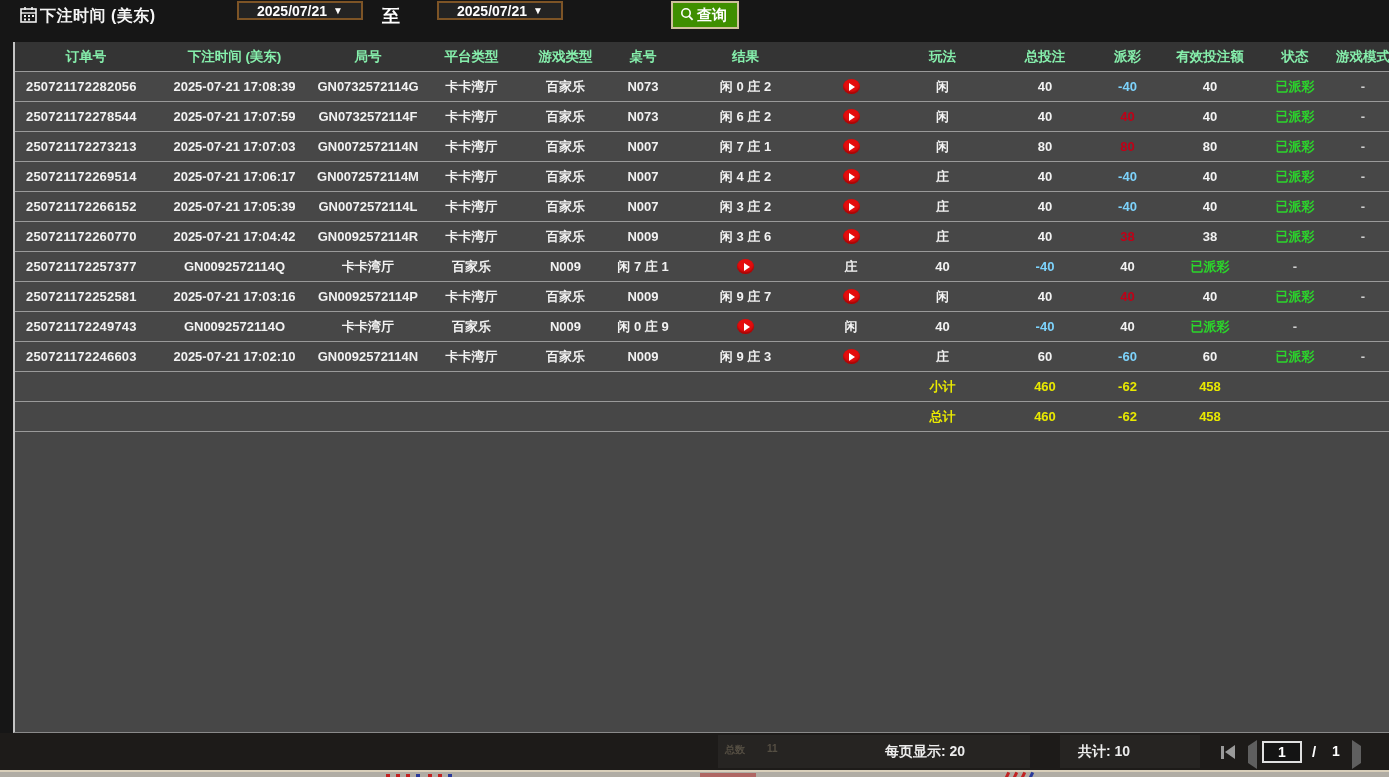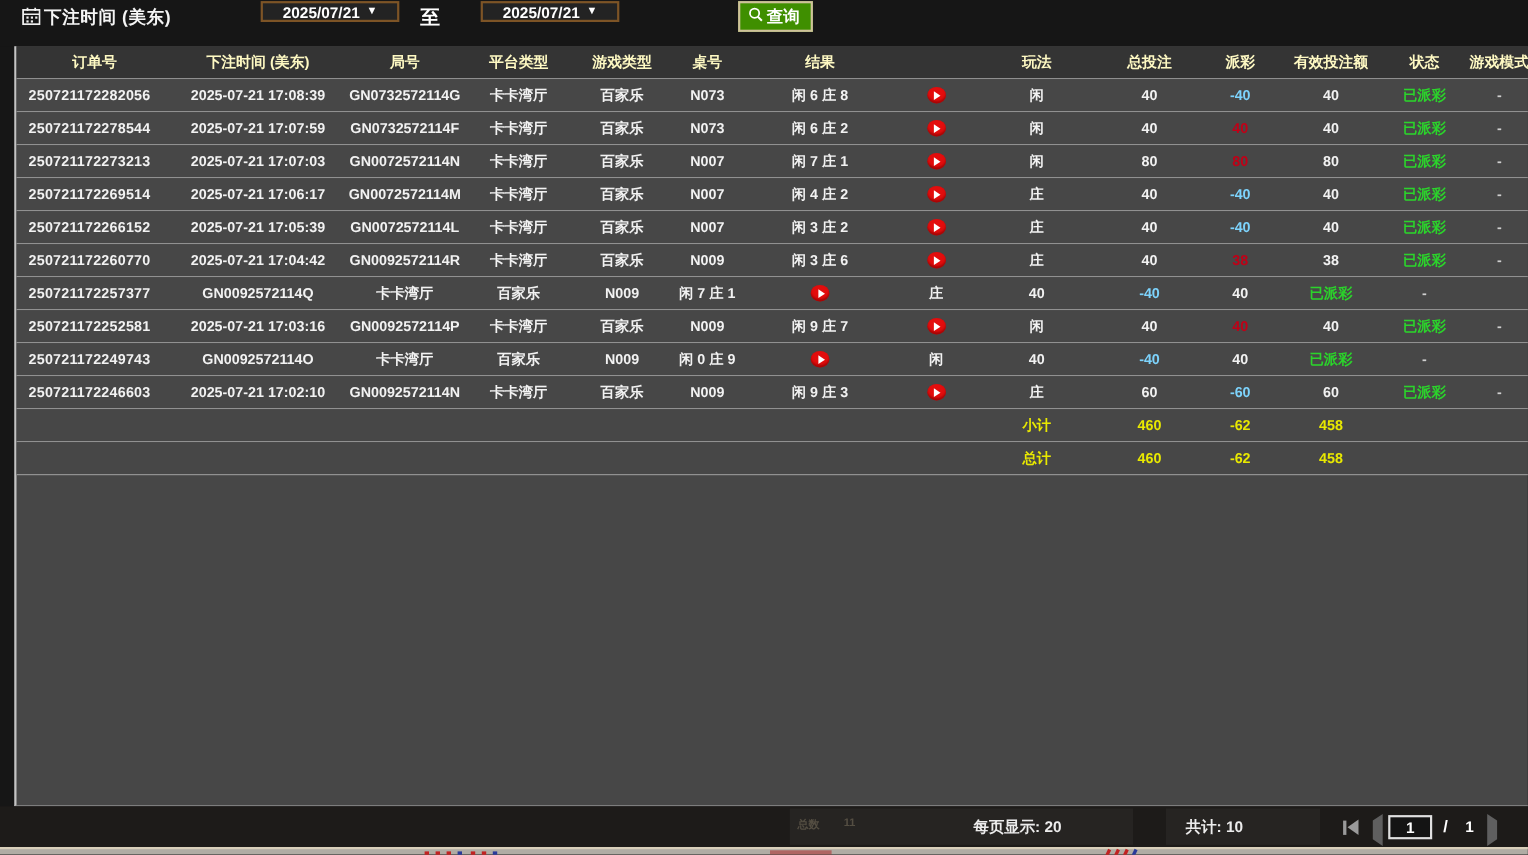--- a/index.html
+++ b/index.html
@@ -20,21 +20,21 @@
   .to-label { position:absolute; left:382px; top:4px; color:#fff; font-size:18px; font-weight:700; }
   .query-btn { position:absolute; left:671px; top:1px; height:28px; padding:0 10px 0 7px;
                background:#3f8f00; border:2px solid #cfc19b; color:#fff; font-size:15px; font-weight:700;
                display:flex; align-items:center; gap:3px; cursor:pointer; }
 
   
   .tablewrap { position:absolute; left:13px; top:42px; width:1376px; height:691px;
                background:#474747; border-left:2px solid #c4c4c4; border-bottom:1px solid #8a8a8a; }
   .grid { display:grid; grid-template-columns:142px 155px 112px 95px 93px 62px 143px 68px 115px 90px 75px 90px 80px 56px; }
   .thead { height:30px; background:#343434; border-bottom:1px solid #9a9a9a; }
-  .thead .c { color:#fef9c3; font-weight:700; font-size:13.5px; }
+  .thead .c { color:#86efac; font-weight:700; font-size:13.5px; }
   .row { height:30px; background:#474747; border-bottom:1px solid #9a9a9a; }
   .c { display:flex; align-items:center; justify-content:center; color:#f2f2f2;
        font-size:13px; font-weight:700; white-space:nowrap; overflow:visible; }
   .c.left { justify-content:flex-start; padding-left:11px; letter-spacing:0.2px; }
   .payout.red { color:#c00017; }
   .payout.green { color:#7dd3fc; }
   .status { color:#2bd42b; }
   .mode { color:#cfcfcf; }
   .play-btn { width:17px; height:15px; border-radius:50%; background:#e30d0d; display:flex;
               align-items:center; justify-content:center; cursor:pointer;
@@ -132,21 +132,21 @@
         <span class="c">游戏模式</span>
       </div>
     <div id="tbody">
         <div class="row grid">
     <span class="c left">250721172282056</span>
     <span class="c">2025-07-21 17:08:39</span>
     <span class="c">GN0732572114G</span>
     <span class="c">卡卡湾厅</span>
     <span class="c">百家乐</span>
     <span class="c">N073</span>
-    <span class="c">闲 6 庄 8</span>
+    <span class="c">闲 0 庄 2</span>
     <span class="c">
       <span class="play-btn">
               <span class="tri"></span>
             </span>
     </span>
     <span class="c">闲</span>
     <span class="c">40</span>
     <span class="c payout green">-40</span>
     <span class="c">40</span>
     <span class="c status">已派彩</span>

